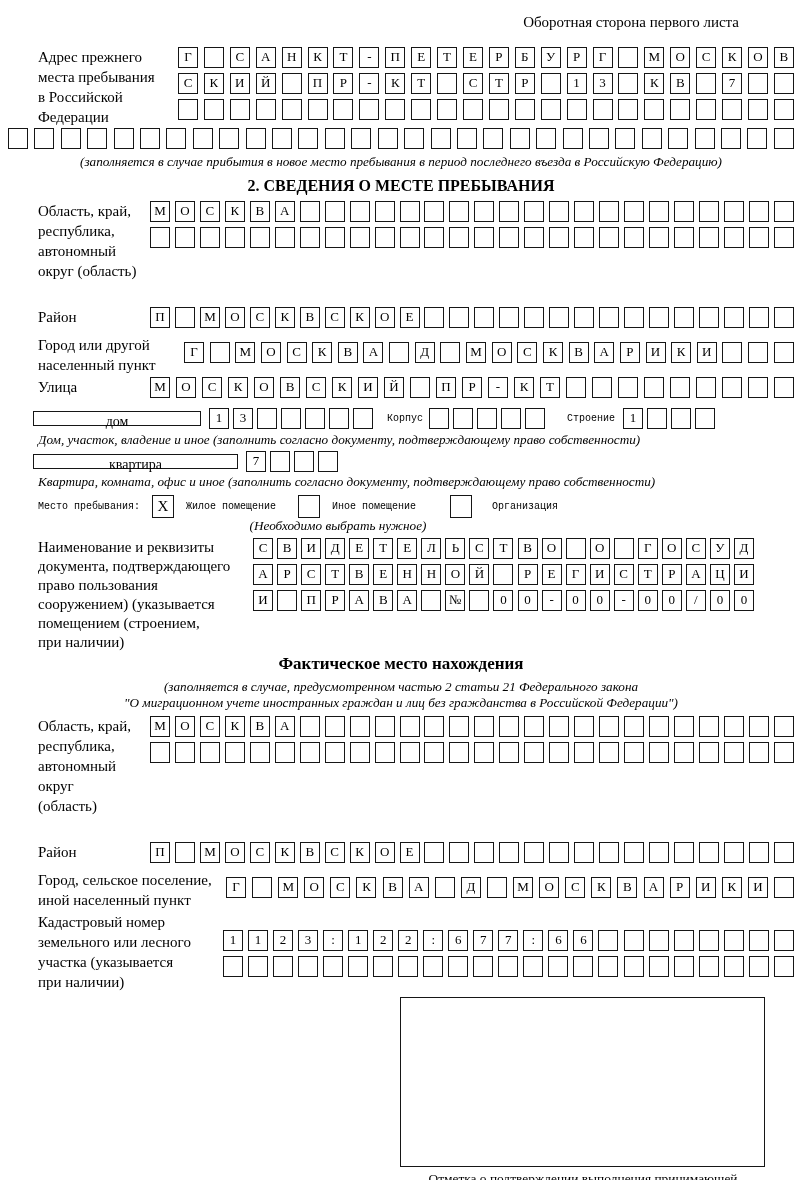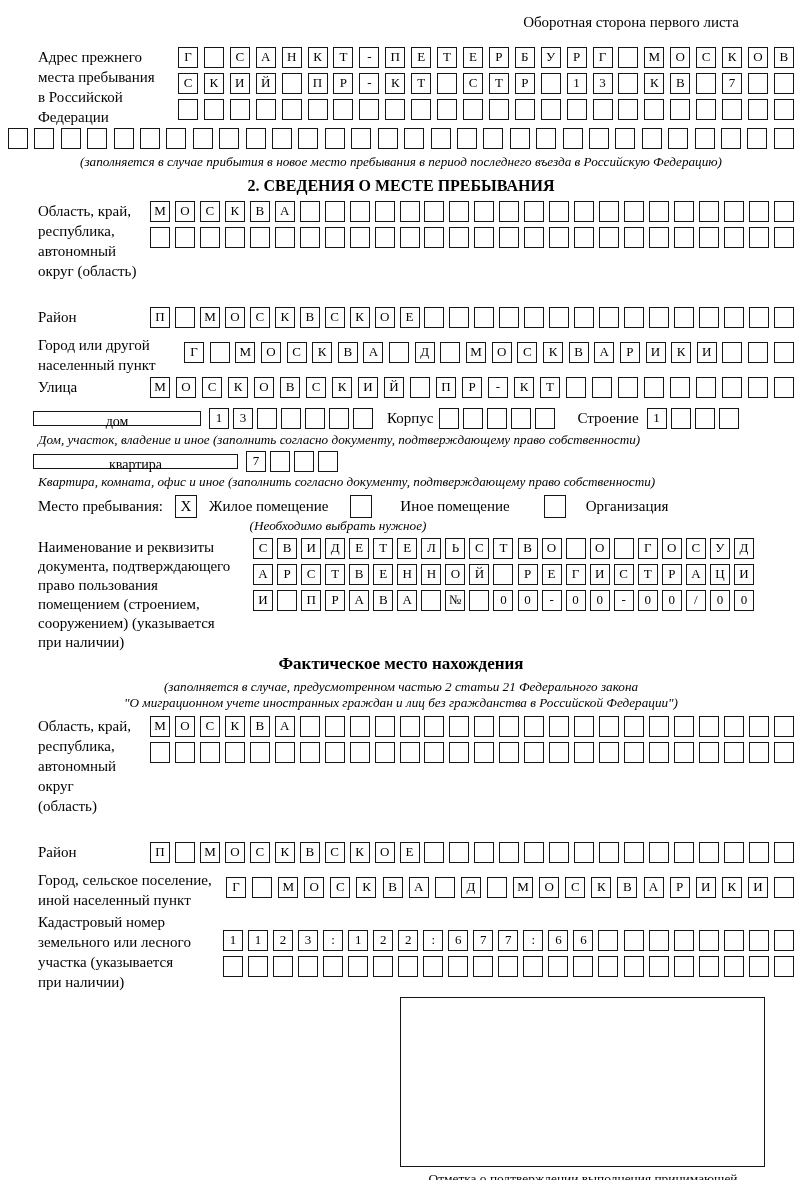--- a/index.html
+++ b/index.html
@@ -35,21 +35,21 @@
   .group { display: flex; }
   .glabel { font-size: 15px; line-height: 20px; flex: 0 0 auto; }
   .grows { flex: 1 1 auto; min-width: 0; }
   .note { font-size: 13.2px; text-align: center; font-style: italic; }
   .sec-title { font-size: 16px; font-weight: bold; text-align: center; }
   .wide-box {
     border: 1.6px solid #161616;
     height: 15px; font-size: 14px; line-height: 20px;
     text-align: center; flex: 0 0 auto;
   }
-  .inline-label { font-size: 15px; line-height: 23px; flex: 0 0 auto; }
+  .inline-label { font-size: 10px; line-height: 23px; flex: 0 0 auto; font-family: Liberation Mono, monospace; }
   .cb {
     flex: 0 0 auto;
     width: 22px; height: 23px;
     border: 1.6px solid #161616;
     font-size: 15px; line-height: 20px; text-align: center;
   }
   .mark-box {
     border: 1.8px solid #161616;
     width: 365px; height: 170px;
     margin-left: 392px;
@@ -404,33 +404,33 @@
         <span class="cell"></span>
       </div>
   </div>
   <div class="note" style="text-align:left; padding-left:30px; margin-top:2px;">Квартира, комната, офис и иное (заполнить согласно документу, подтверждающему право собственности)</div>
 
   <div style="display:flex; align-items:center; margin-top:5px; padding-left:30px;">
     <div class="inline-label">Место пребывания:</div>
     <div class="cb" style="margin-left:12px;">X</div>
     <div class="inline-label" style="margin-left:12px;">Жилое помещение</div>
     <div class="cb" style="margin-left:22px;"></div>
-    <div class="inline-label" style="margin-left:28px;">Иное помещение</div>
+    <div class="inline-label" style="margin-left:12px;">Иное помещение</div>
     <div class="cb" style="margin-left:34px;"></div>
     <div class="inline-label" style="margin-left:20px;">Организация</div>
   </div>
   <div class="note" style="width:660px;">(Необходимо выбрать нужное)</div>
 
   <div class="group" style="margin-top:4px;">
     <div class="glabel" style="width:245px; padding-left:30px; line-height:19px;">
         <div>Наименование и реквизиты</div>
         <div>документа, подтверждающего</div>
         <div>право пользования</div>
+        <div>сооружением) (указывается</div>
         <div>помещением (строением,</div>
-        <div>сооружением) (указывается</div>
         <div>при наличии)</div>
       </div>
     <div class="grows" style="margin-right:40px;">
       <div class="char-row">
           <span class="cell">С</span>
           <span class="cell">В</span>
           <span class="cell">И</span>
           <span class="cell">Д</span>
           <span class="cell">Е</span>
           <span class="cell">Т</span>

